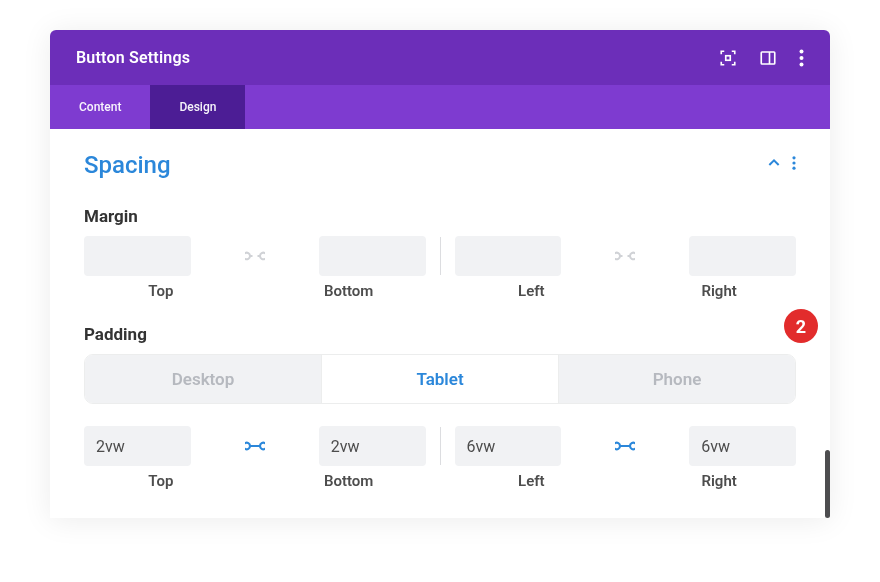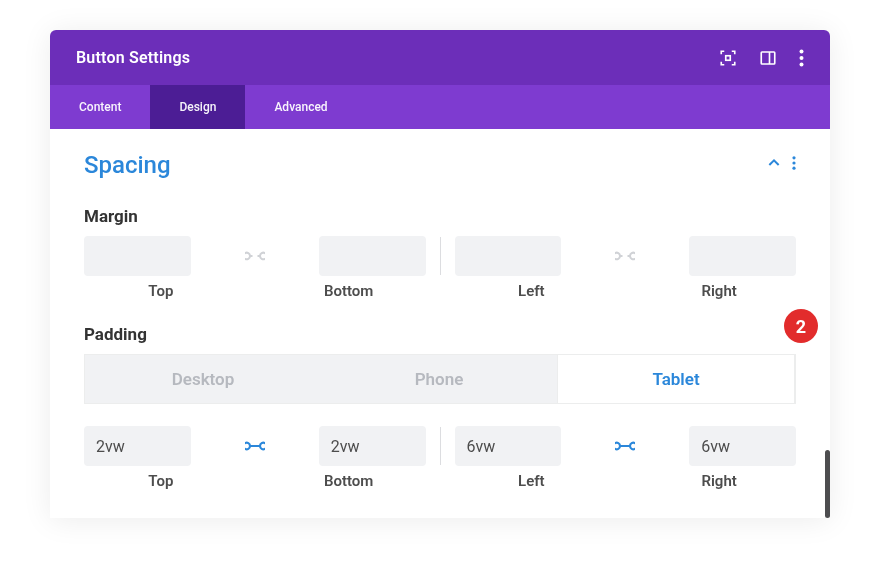--- a/index.html
+++ b/index.html
@@ -138,21 +138,21 @@
       text-align: center;
       font-size: 15px;
       font-weight: 600;
       color: #4d4d4d;
     }
     .labels-row .gap { width: 29px; flex: none; }
     .labels-row .link-gap { width: 34px; flex: none; }
     .device-tabs {
       display: flex;
       border: 1px solid #eceded;
-      border-radius: 0;
+      border-radius: 9px;
       overflow: hidden;
       margin-bottom: 22px;
     }
     .device-tab {
       flex: 1;
       text-align: center;
       padding: 14px 0;
       font-size: 17px;
       font-weight: 600;
       cursor: pointer;
@@ -218,21 +218,20 @@
             <circle cx="2.5" cy="9" r="2"></circle>
             <circle cx="2.5" cy="15.5" r="2"></circle>
           </svg>
       </div>
     </div>
   </div>
 
   <div class="tabs">
     <div class="tab">Content</div>
     <div class="tab active">Design</div>
-    <div class="tab">Advanced</div>
   </div>
 
   <div class="body">
 
     <div class="section-header">
       <div class="section-title">Spacing</div>
       <div class="section-actions">
         <span>
           <svg width="16" height="16" viewBox="0 0 24 24" fill="none" stroke="currentColor" stroke-width="3">
               <polyline points="5 15 12 8 19 15"></polyline>
@@ -292,22 +291,22 @@
       </div>
     </div>
 
     <div class="padding-section">
       <div class="group-label">
         <span>Padding</span>
         <span class="badge">2</span>
       </div>
       <div class="device-tabs">
         <div class="device-tab">Desktop</div>
+        <div class="device-tab active">Tablet</div>
         <div class="device-tab">Phone</div>
-        <div class="device-tab active">Tablet</div>
       </div>
       <div class="spacing-row">
         <div class="pair">
           <div class="input-box">
               <input value="2vw" style="">
             </div>
           <div class="link-icon linked">
             <svg width="20" height="14" viewBox="0 0 24 14" fill="none" stroke="currentColor" stroke-width="2.6">
                 <path d="M10 7H6a4 4 0 1 1 0-0.01M8 7h8"></path>
                 <path d="M14 7h4a4 4 0 1 0 0-0.01"></path>

